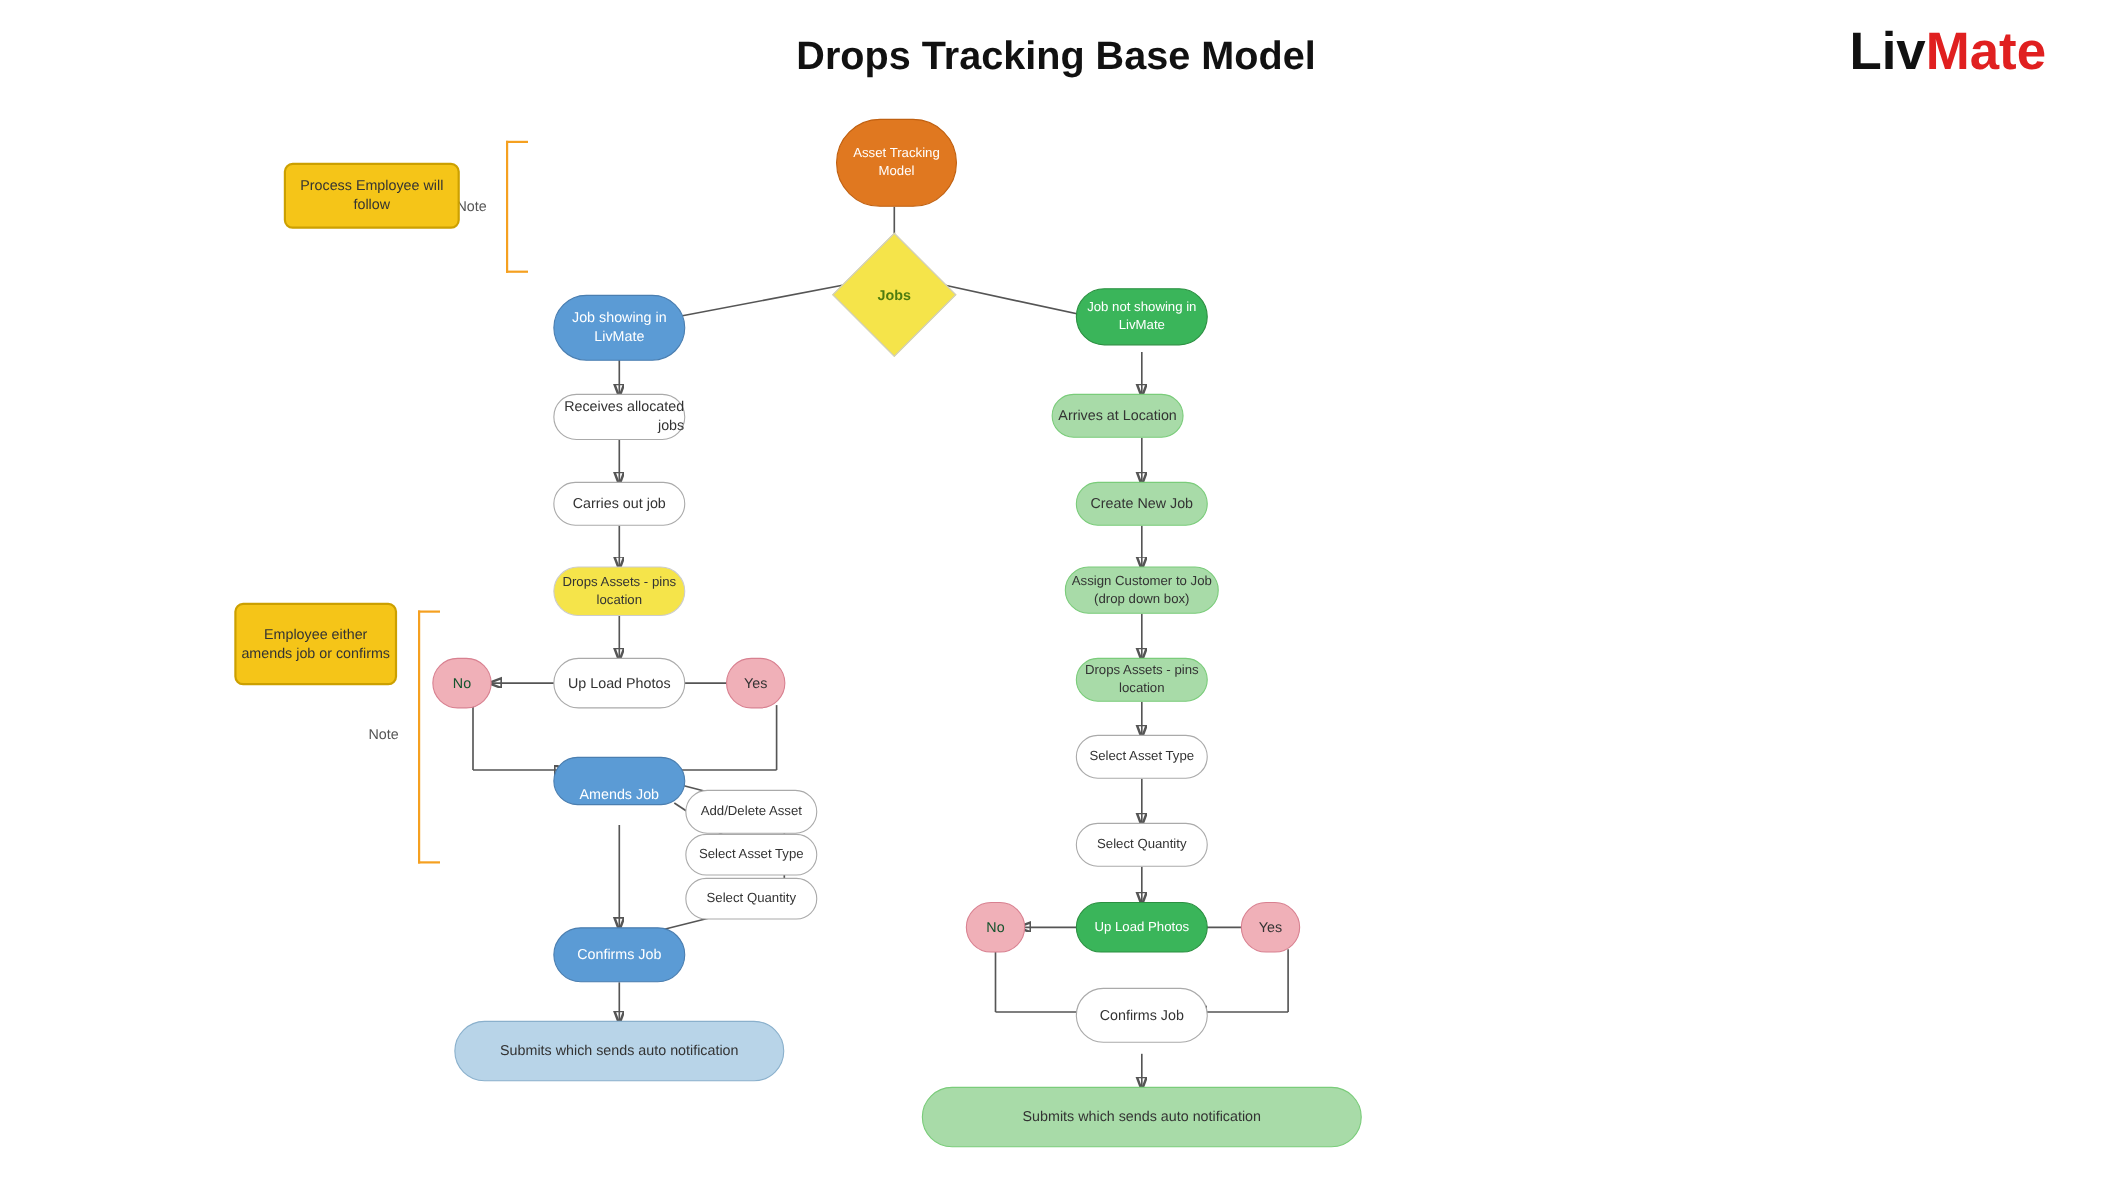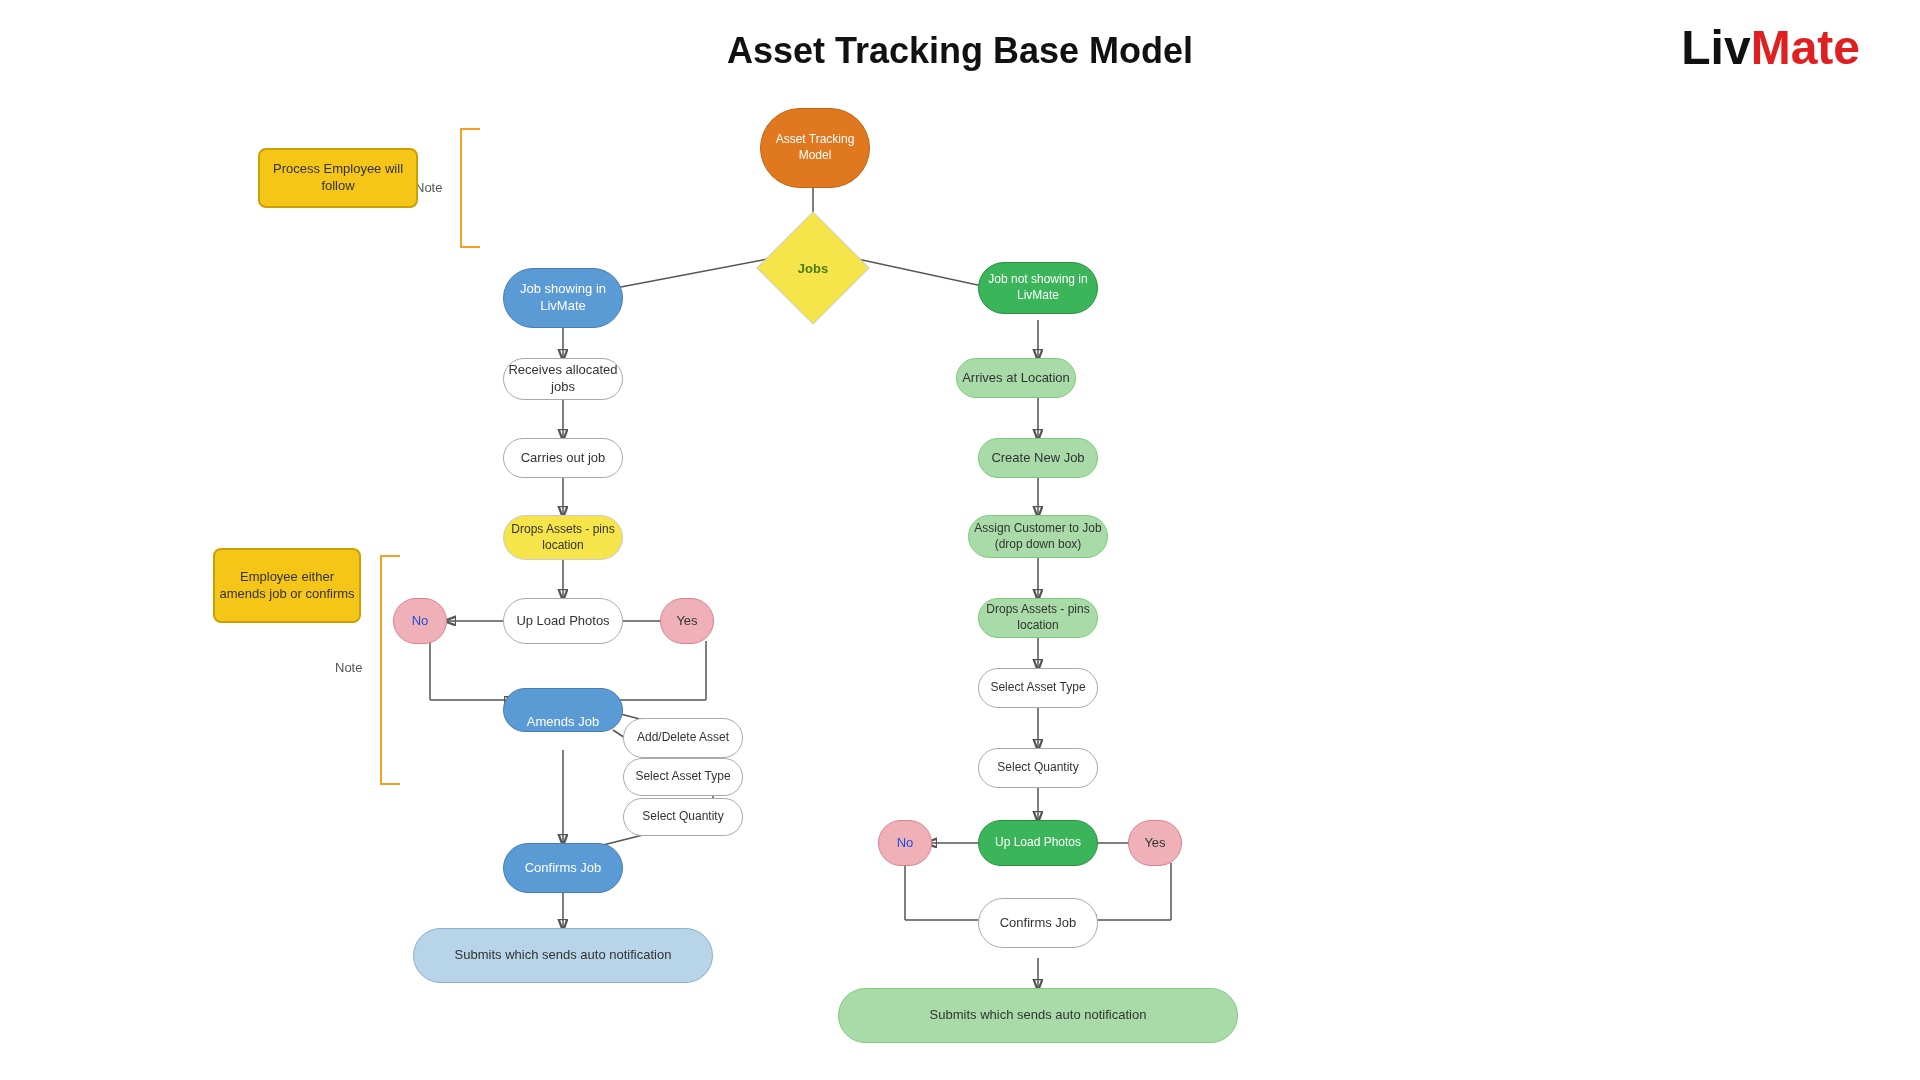--- a/index.html
+++ b/index.html
@@ -92,32 +92,33 @@
       color: #fff;
       border-color: #2a9040;
     }
     .node-green-light {
       background: #a8dba8;
       color: #333;
       border-color: #7acc7a;
     }
     .node-pink {
       background: #f0b0b8;
-      color: #1d4ed8;
+      color: #14532d;
       border-color: #d88090;
     }
     .node-pink-yes {
       background: #f0b0b8;
       color: #333;
       border-color: #d88090;
     }
     .node-white-outline {
       background: #fff;
       border: 1.5px solid #aaa;
       color: #333;
+      text-align: right;
     }
     .node-yellow-box {
       background: #f5c518;
       color: #333;
       border: 2px solid #cca000;
       border-radius: 8px;
       font-size: 13px;
       text-align: center;
       padding: 4px;
     }
@@ -146,21 +147,21 @@
     }
     .note-label {
       position: absolute;
       font-size: 13px;
       color: #555;
     }
   </style>
 </head>
 <body>
 
-<div class="page-title">Asset Tracking Base Model</div>
+<div class="page-title">Drops Tracking Base Model</div>
 
 <div class="logo">
   <span class="logo-liv">Liv</span><span class="logo-mate">Mate</span>
 </div>
 
 <svg class="lines-svg">
 
   <defs>
     <marker id="arrow" markerWidth="8" markerHeight="8" refX="6" refY="3" orient="auto">
       <path d="M0,0 L0,6 L8,3 z" fill="#555"></path>

